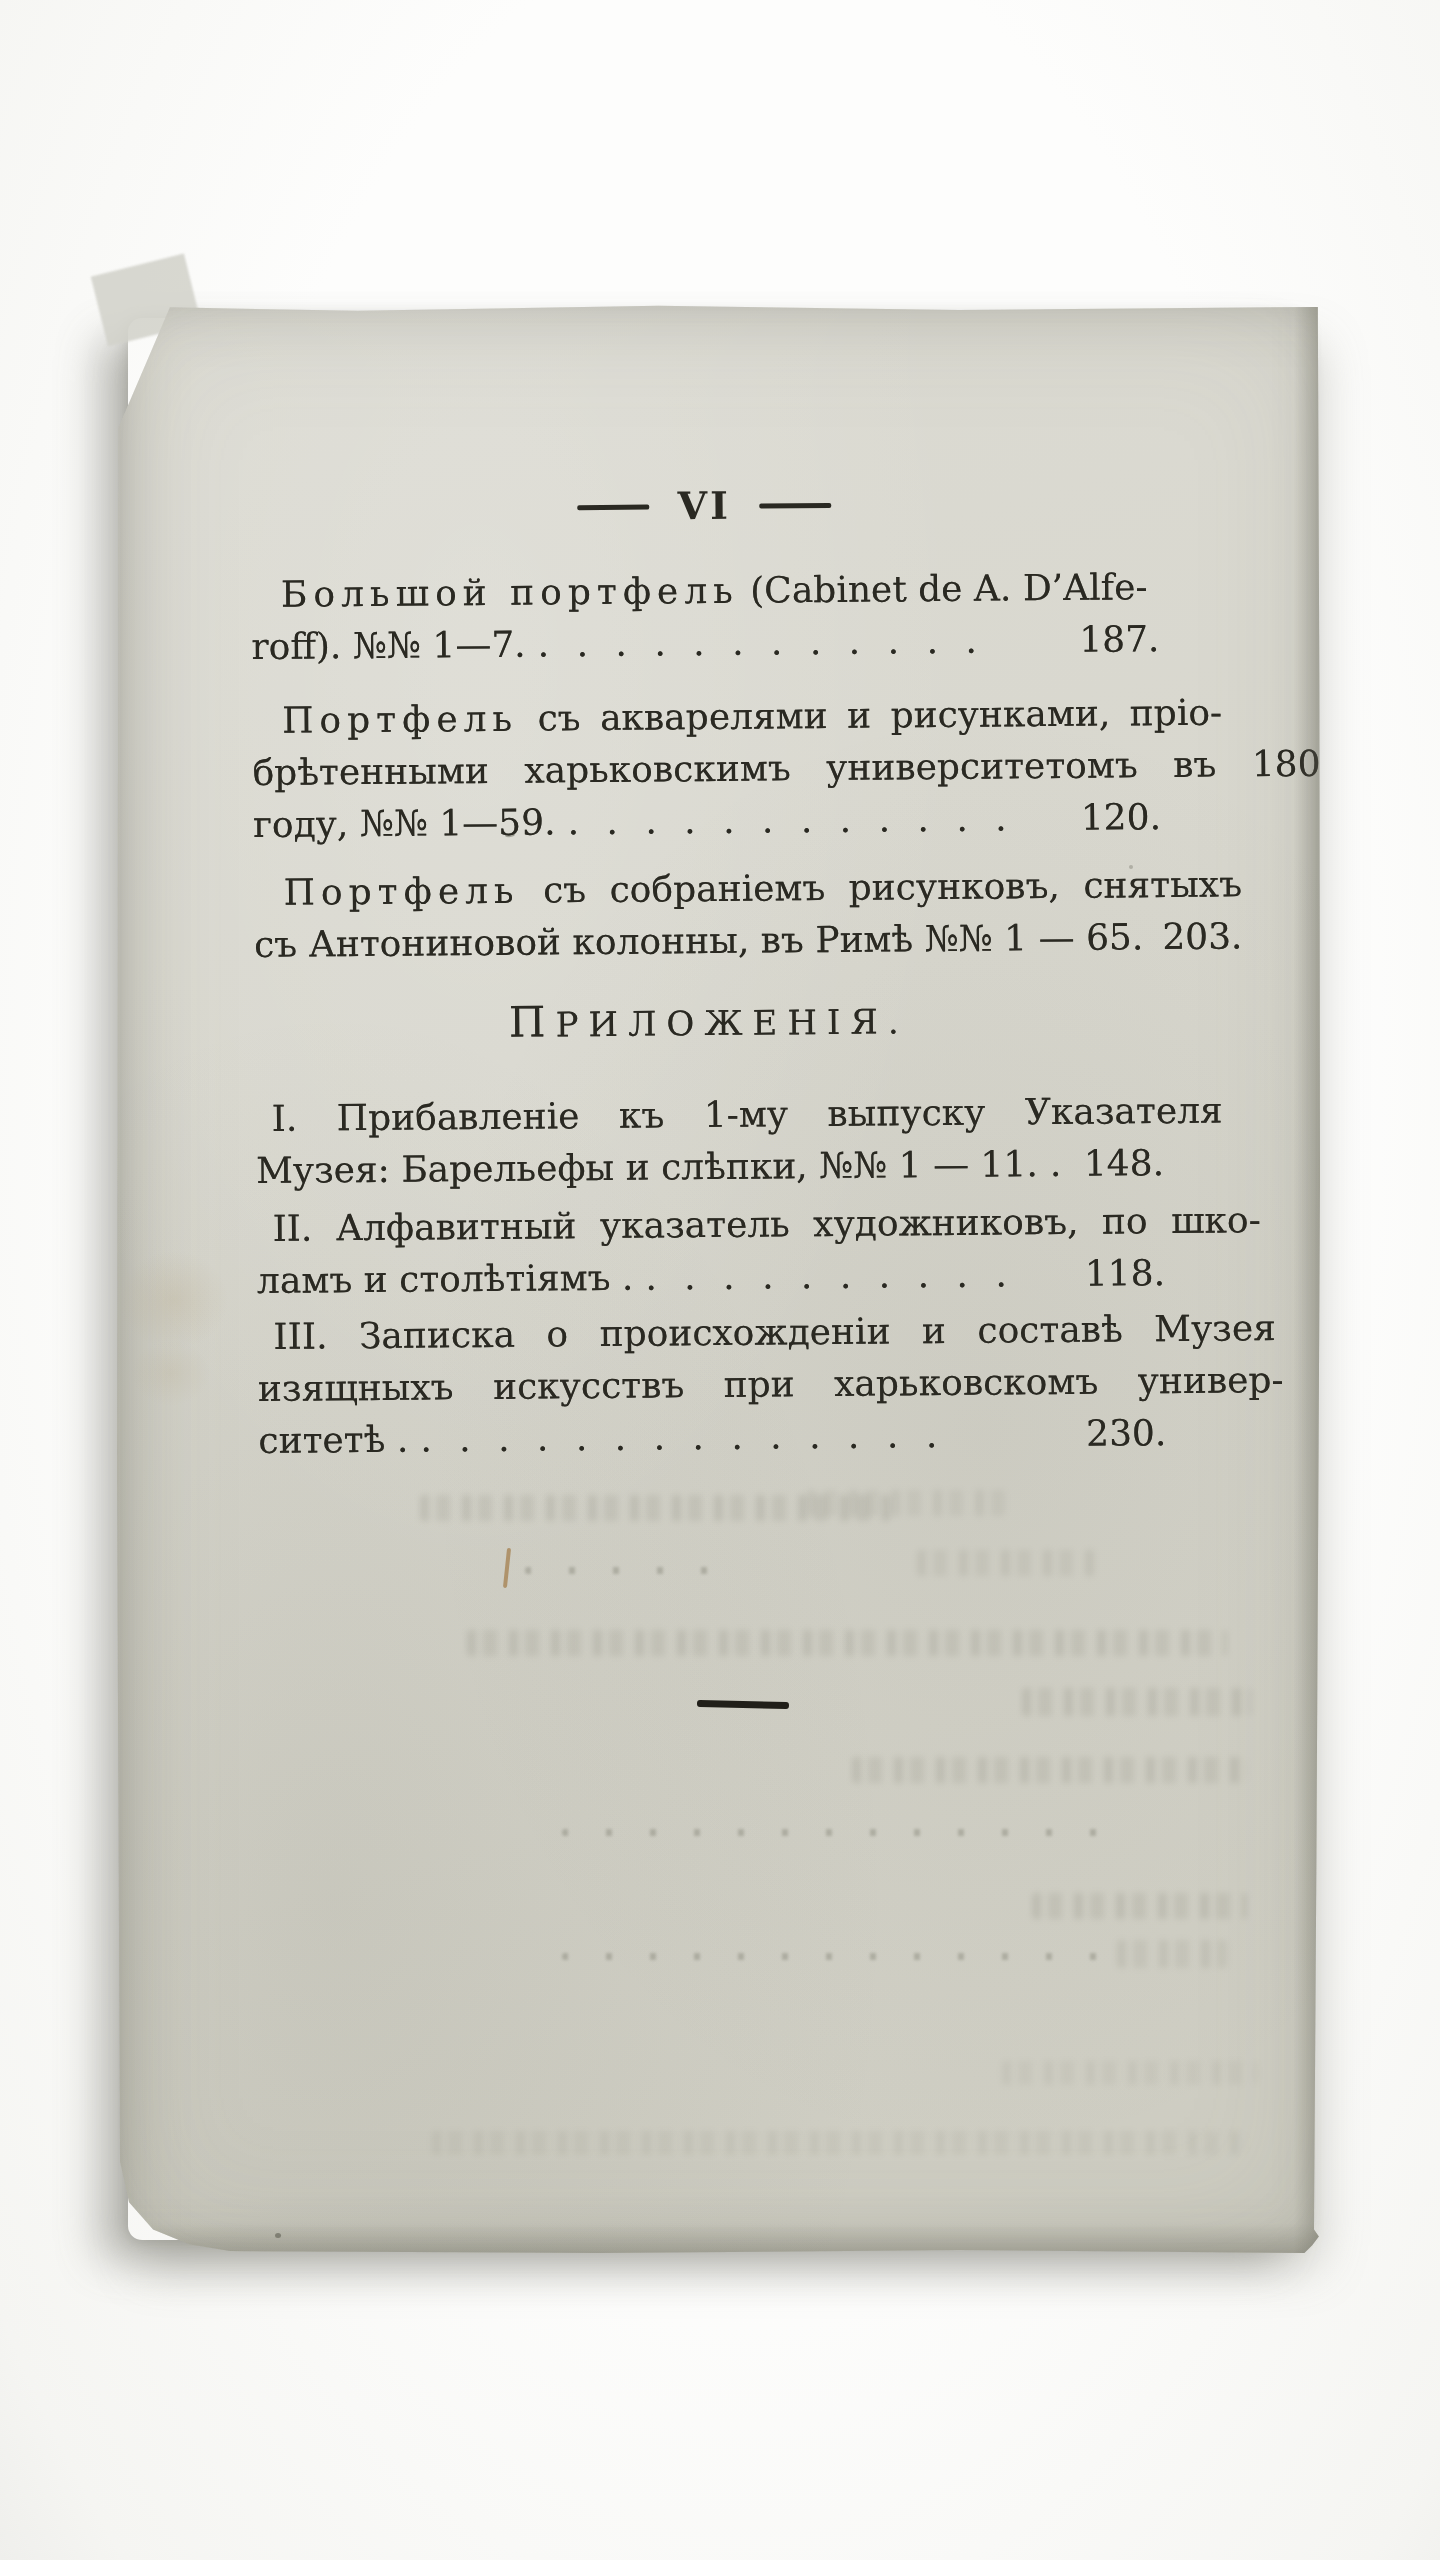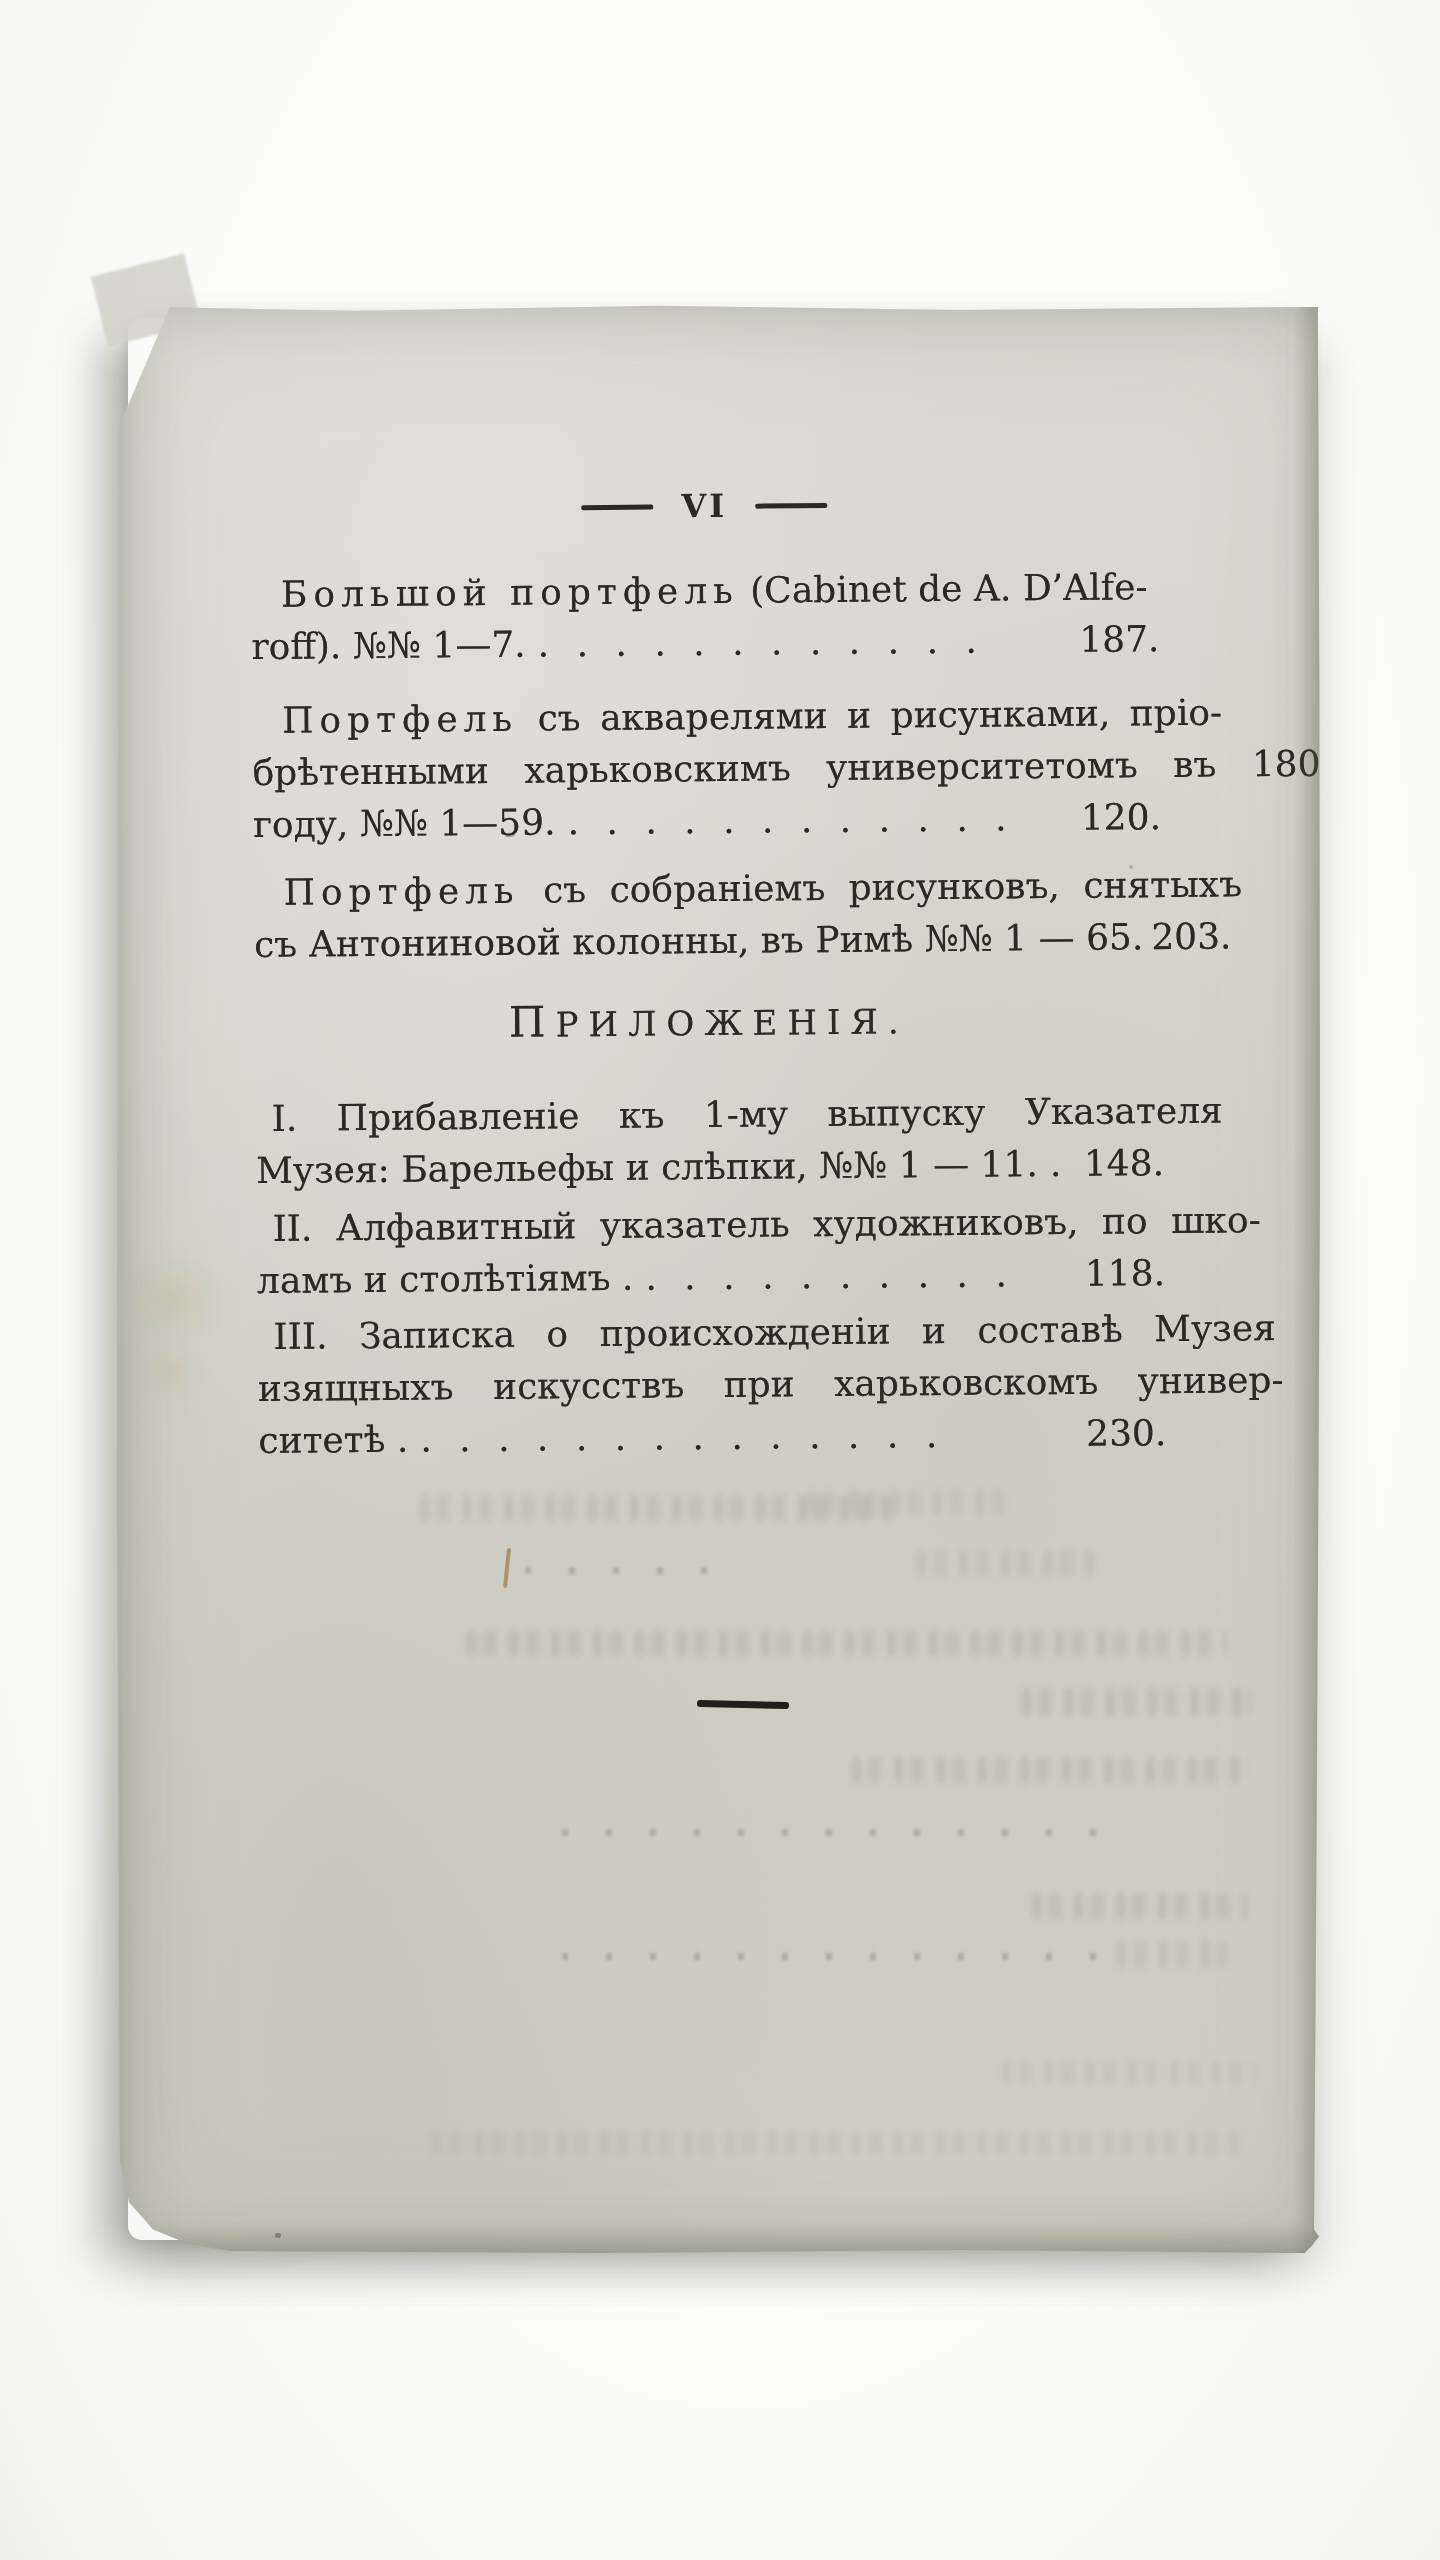--- a/index.html
+++ b/index.html
@@ -54,30 +54,30 @@
   .stain.s2{left:14px;top:1035px;width:80px;height:66px;
     background:radial-gradient(ellipse, rgba(176,158,118,.14), rgba(176,158,118,0) 70%);}
 
   
   .content{position:absolute;inset:0;transform:rotate(-0.5deg);color:#2a2922;}
   .textcol{position:absolute;left:140px;top:0;width:908px;}
 
   .vi-header{position:absolute;top:186px;left:0;width:100%;
     display:flex;justify-content:center;align-items:center;gap:28px;}
   .hdash{width:72px;height:5px;background:#2a2922;border-radius:2px;}
-  .hnum{font-size:32px;font-weight:bold;letter-spacing:3px;line-height:30px;}
+  .hnum{font-size:38px;font-weight:bold;letter-spacing:3px;line-height:30px;}
 
   .toc{position:absolute;top:260px;left:0;width:100%;}
   .line{font-size:36px;line-height:52px;white-space:nowrap;
     text-shadow:0 0 .6px rgba(42,41,34,.65);}
   .lead{display:flex;align-items:baseline;}
   .lt{flex:none;}
   .dots{flex:1 1 auto;overflow:hidden;white-space:nowrap;letter-spacing:8px;padding-left:12px;}
   .fill{flex:1 1 auto;}
-  .pg{flex:none;margin-left:8px;}
+  .pg{flex:none;margin-left:19px;}
   .indent{padding-left:30px;}
   .indent-sm{padding-left:16px;}
   .spaced{letter-spacing:6px;}
   .ws8{word-spacing:8px;}  .ws12{word-spacing:12px;}
   .ws20{word-spacing:20px;} .ws24{word-spacing:24px;} .ws28{word-spacing:28px;}
   .mt22{margin-top:22px;} .mt16{margin-top:16px;} .mt26{margin-top:26px;}
   .mt38{margin-top:38px;} .mt6{margin-top:6px;} .mt4{margin-top:4px;}
   .heading{font-size:34px;line-height:56px;text-align:center;letter-spacing:10px;
     text-shadow:0 0 .6px rgba(42,41,34,.65);}
   .heading::first-letter{font-size:42px;}

